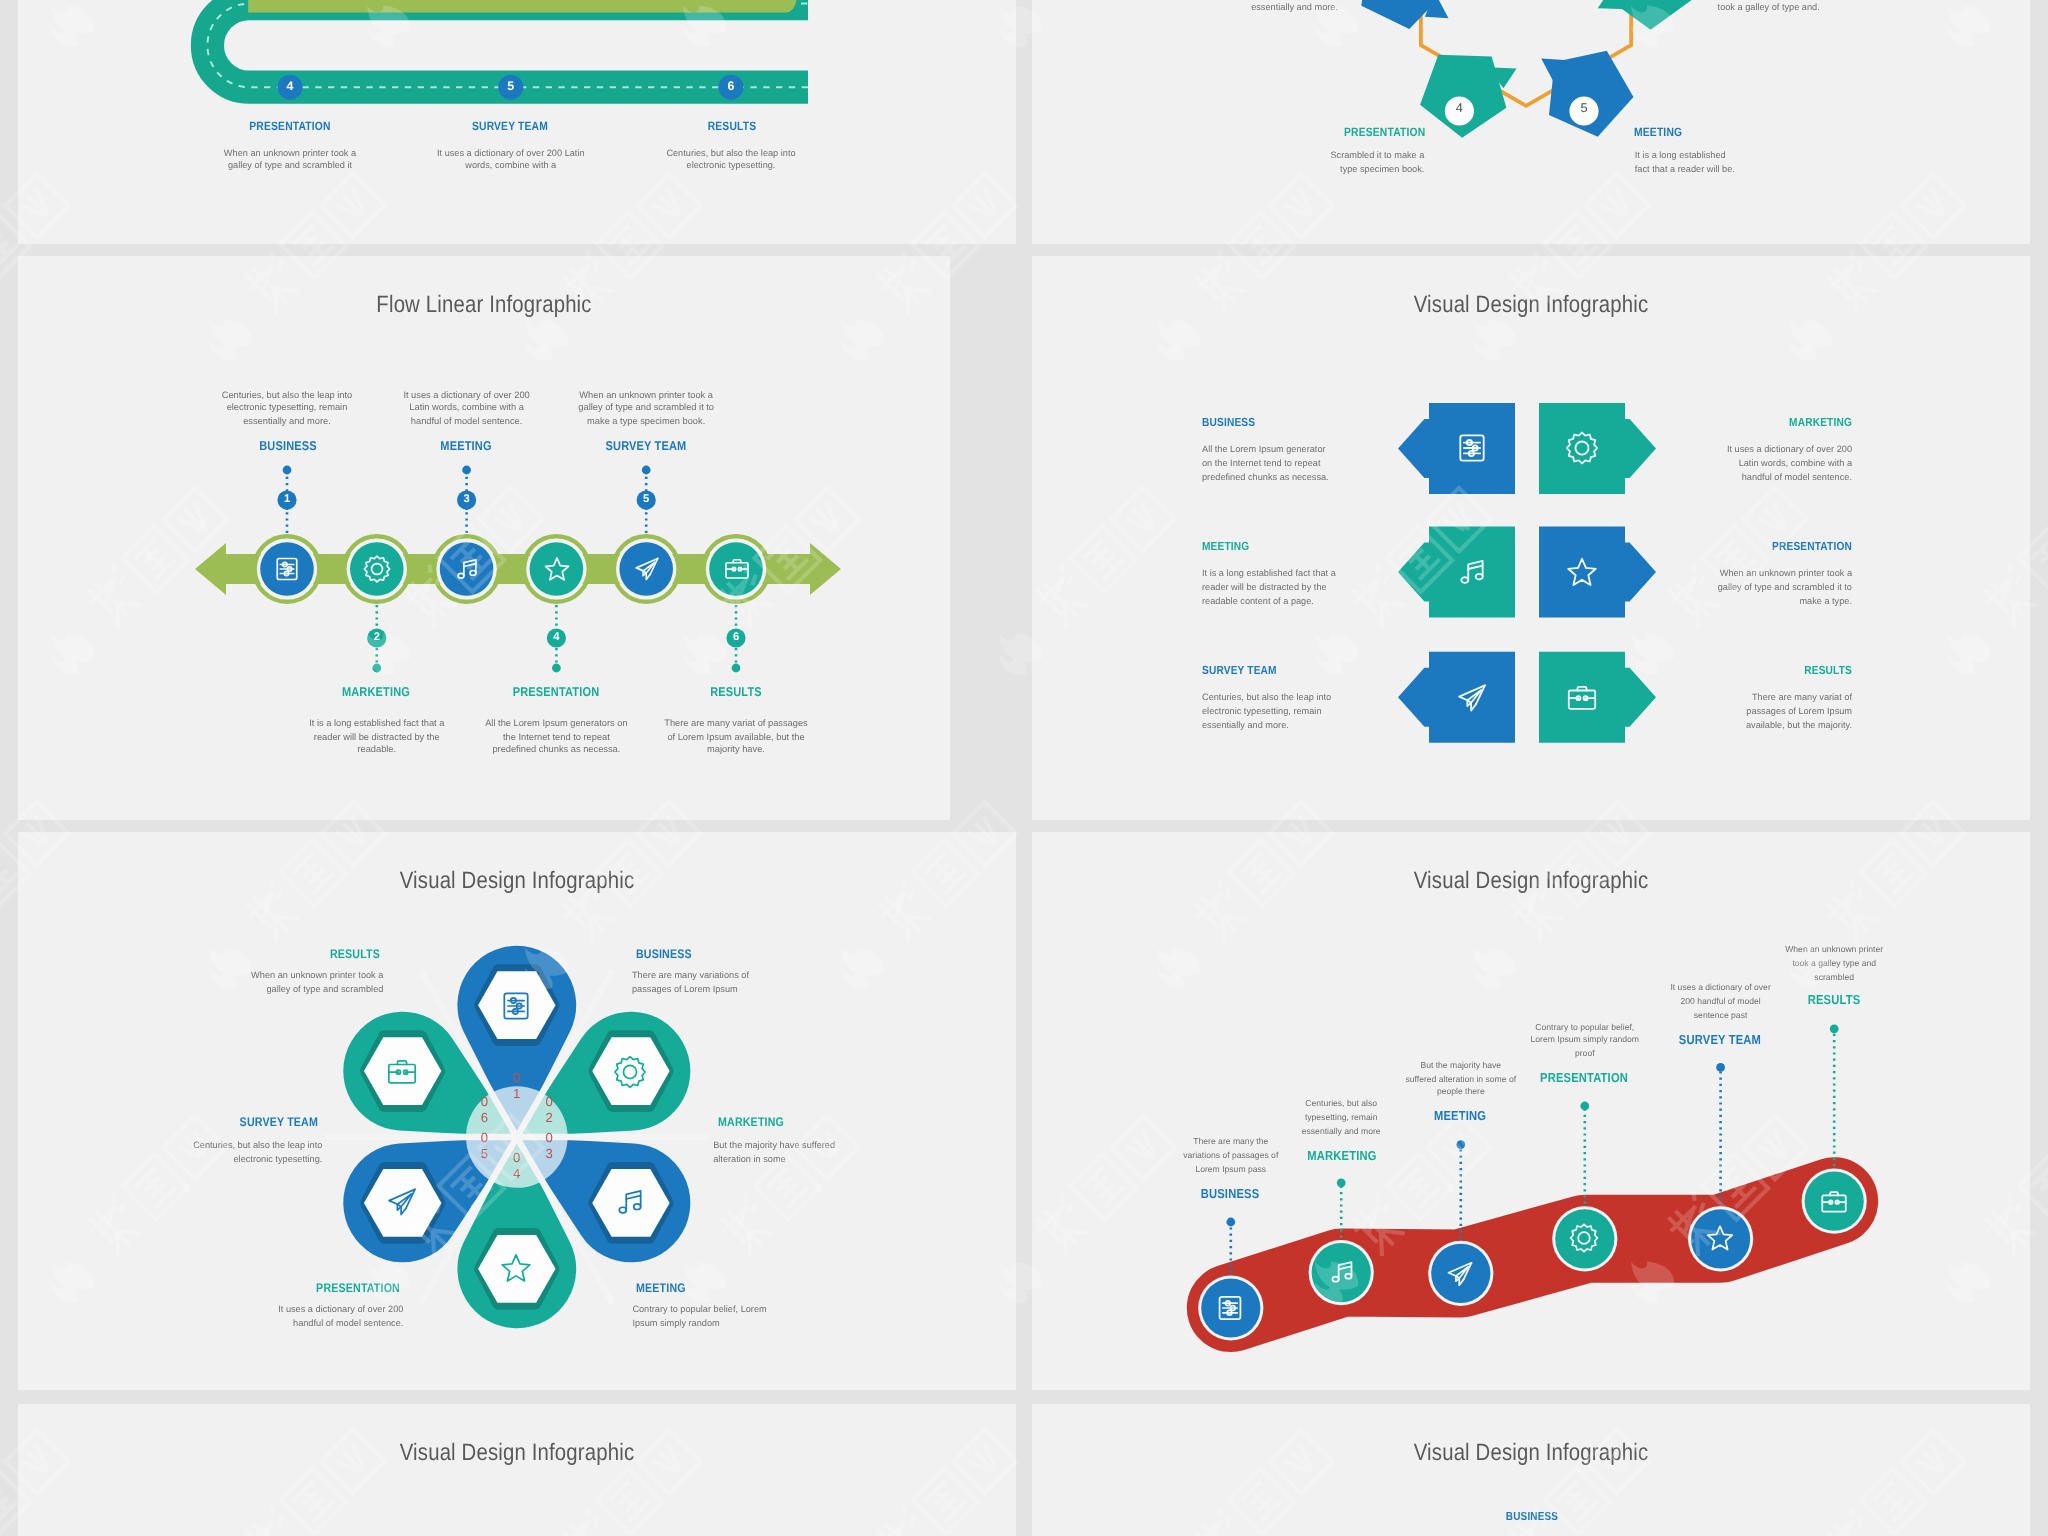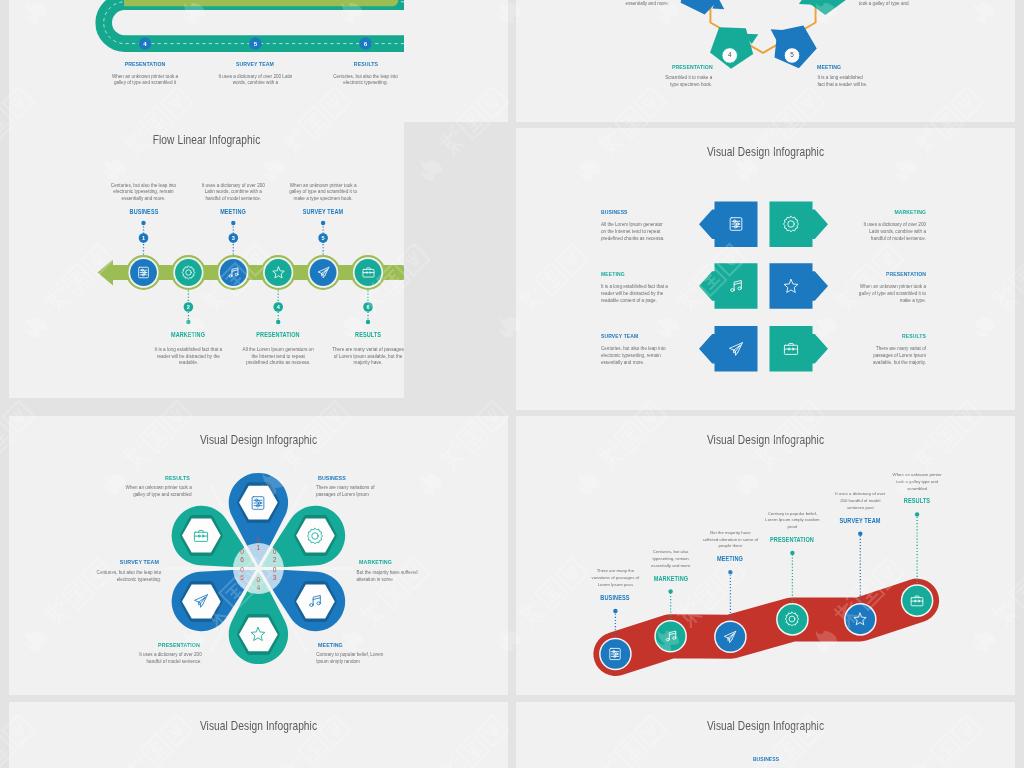--- a/index.html
+++ b/index.html
@@ -80,21 +80,21 @@
       <div class="desc" style="left:342.8px;top:160.2px;width:100px;text-align:left;font-size:4.6px;line-height:6.8px;">took a galley of type and.</div>
       <div style="position:absolute;left:239px;top:143.2px;width:16px;height:16px;">
         <svg width="16" height="16" viewBox="0 0 24 24" fill="none" stroke="#9cbd54" stroke-width="1.25" stroke-linecap="round" stroke-linejoin="round">
           <path d="M20.6 3.6 L3.4 11.1 L9.0 13.5 L18.2 6.6 L11.4 15.2 L11.4 20.4 L14.6 16.2"></path>
           <path d="M9.0 13.5 L11.4 15.2"></path>
           <path d="M20.6 3.6 L14.6 16.2"></path>
           <path d="M8.9 13.6 L8.9 17.4 L11.3 15.2"></path>
         </svg>
       </div>
     </div>
-    <div class="slide" style="left:9px;top:116px;width:395px;height:282px;">
+    <div class="slide" style="left:9px;top:128px;width:466px;height:282px;">
       <div class="stitle" style="top:17px;">Flow Linear Infographic</div>
       <svg width="499" height="282" style="position:absolute;left:0;top:0">
         <path d="M 88.5 156.5 L 104 143.5 L 104 149 L 396 149 L 396 143.5 L 411.5 156.5 L 396 169.5 L 396 164 L 104 164 L 104 169.5 Z" fill="#9cbd54"></path>
         <circle cx="134.5" cy="156.5" r="16.4" fill="none" stroke="#9cbd54" stroke-width="2.2"></circle>
         <circle cx="134.5" cy="156.5" r="15.1" fill="#f1f1f1"></circle>
         <circle cx="134.5" cy="156.5" r="13.4" fill="#1d79bf"></circle>
         <line x1="134.5" x2="134.5" y1="138.5" y2="117" stroke="#1d79bf" stroke-width="1.3" stroke-dasharray="1.1 2.0"></line>
         <line x1="134.5" x2="134.5" y1="127" y2="105" stroke="#1d79bf" stroke-width="1.3" stroke-dasharray="1.1 2.0"></line>
         <circle cx="134.5" cy="122" r="4.8" fill="#1d79bf"></circle>
         <circle cx="134.5" cy="107" r="2.2" fill="#1d79bf"></circle>

